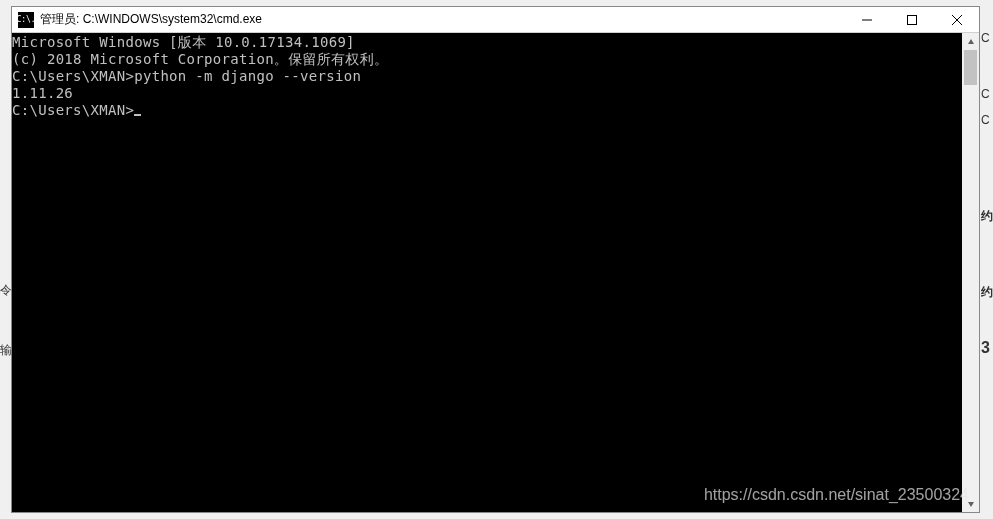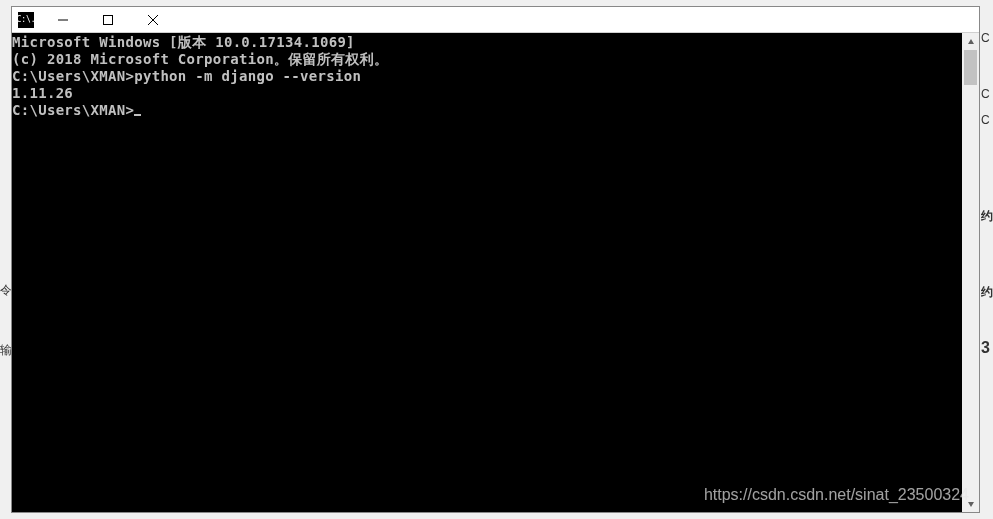--- a/index.html
+++ b/index.html
@@ -78,21 +78,20 @@
     .terminal {
       flex: 1;
       background: #000;
       color: #c0c0c0;
       font-family: "NSimSun", "SimSun", "Consolas", monospace;
       font-size: 14px;
       line-height: 17px;
       padding: 1px 6px 0 0;
       white-space: pre;
       letter-spacing: 0.3px;
-      font-weight: bold;
     }
     .scrollbar {
       width: 17px;
       background: #f0f0f0;
       display: flex;
       flex-direction: column;
     }
     .sb-btn {
       width: 17px;
       height: 17px;
@@ -169,20 +168,21 @@
   <div style="margin-bottom:10px">C</div>
   <div style="margin-bottom:80px">C</div>
   <div style="margin-bottom:60px;font-weight:bold">约</div>
   <div style="margin-bottom:40px;font-weight:bold">约</div>
   <div style="font-weight:bold;font-size:16px">3</div>
 </div>
 
 <div class="outer">
   <div class="titlebar">
     <div class="titlebar-icon">C:\.</div>
+    <div class="titlebar-text">管理员: C:\WINDOWS\system32\cmd.exe</div>
     <div class="window-controls">
       <div class="win-btn">
         <svg viewBox="0 0 10 10">
             <line x1="0" y1="5" x2="10" y2="5" stroke="#000" stroke-width="1"></line>
           </svg>
       </div>
       <div class="win-btn">
         <svg viewBox="0 0 10 10">
             <rect x="0.5" y="0.5" width="9" height="9" fill="none" stroke="#000" stroke-width="1"></rect>
           </svg>

